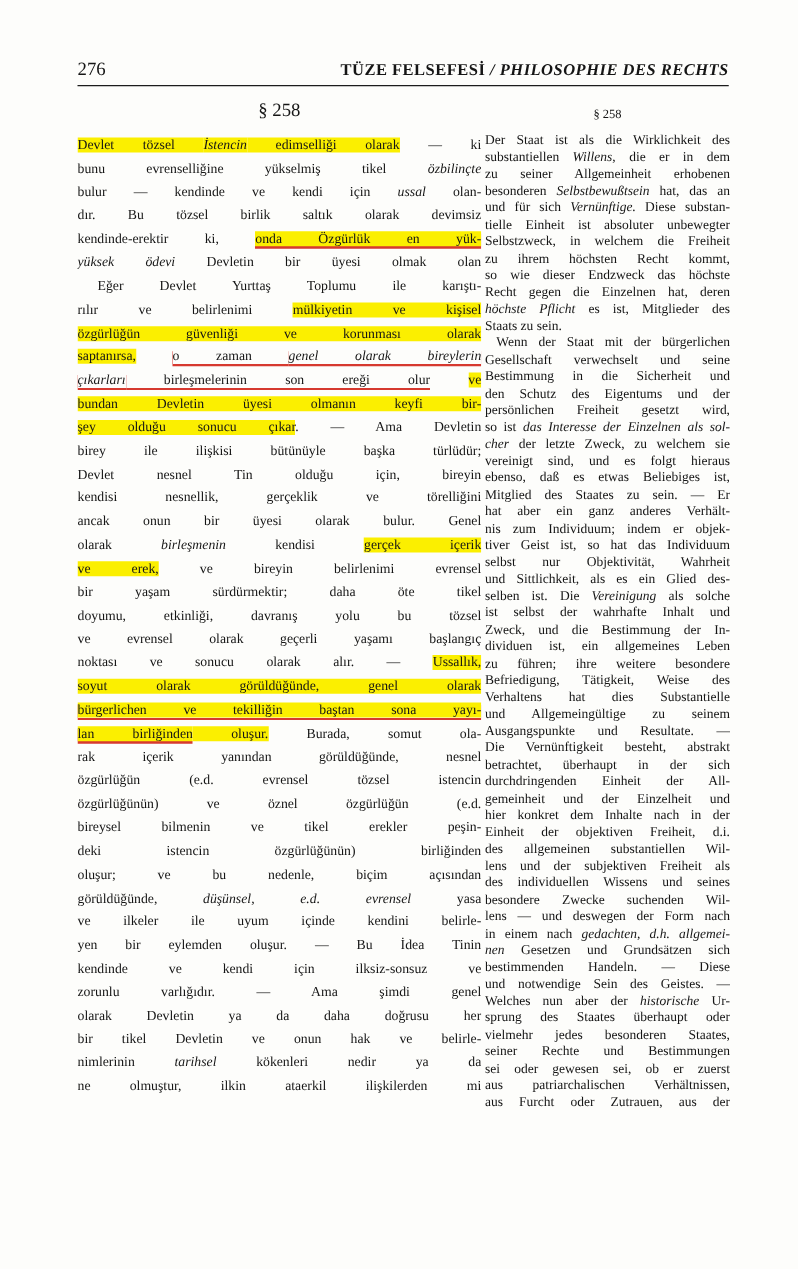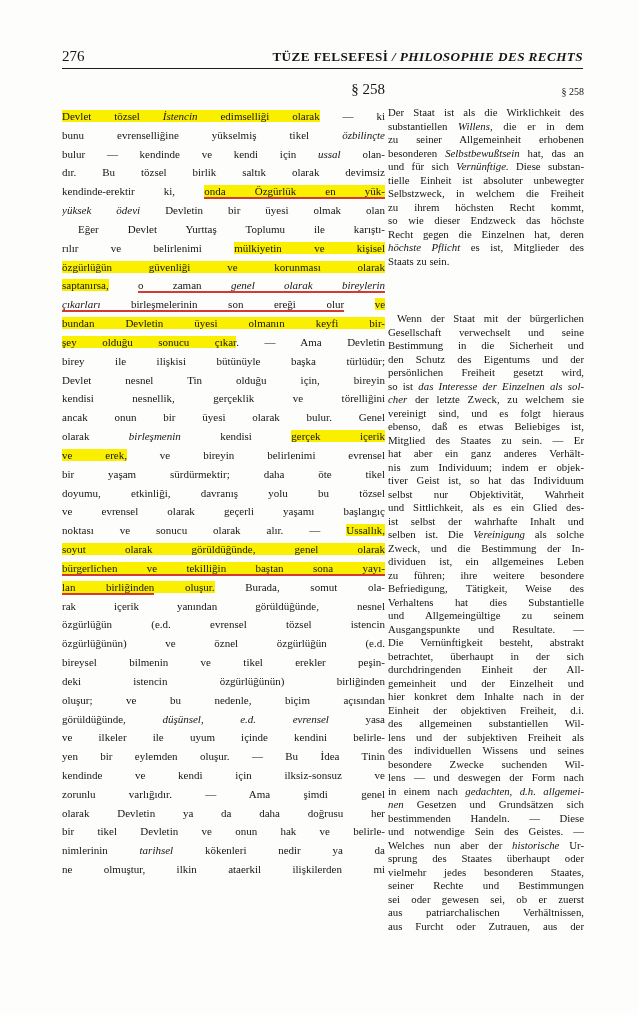--- a/index.html
+++ b/index.html
@@ -14,33 +14,33 @@
     position:absolute; left:62px; top:48px; width:521px;
     border-bottom:1.5px solid #1c1c1c; padding-bottom:3px;
     display:flex; justify-content:space-between; align-items:baseline;
   }
   .pagenum{font-size:15px;}
   .booktitle{font-size:13.2px; letter-spacing:.4px; font-weight:600;}
   .booktitle .it{font-style:italic;}
   
   .lcol{position:absolute; left:62px; top:81px; width:323px;}
   .rcol{position:absolute; left:388px; top:86px; width:196px;}
-  .sect{ text-align:right; }
+  .sect{ text-align:center; }
   .lcol .sect{font-size:15px; height:26px;}
   .rcol .sect{font-size:10px; height:20px;}
   .para{margin:0;}
   .line{
     text-align:justify; text-align-last:justify;
     overflow:hidden; white-space:nowrap;
   }
   .lcol .line{font-size:11px; height:18.84px; line-height:18.84px;}
   .rcol .line{font-size:10.8px; height:13.5px; line-height:13.5px;}
   .line.nj{text-align-last:auto;}
   .lcol .ind{padding-left:16px;}
-  .rcol .ind{padding-left:9px;margin-top:44px;}
+  .rcol .ind{padding-left:9px;}
   .i{font-style:italic;}
   .h{background:var(--hl,#fbef00);}
   .u{box-shadow:0 2px 0 var(--ul,#d6392f);}
 </style>
 </head>
 <body>
 
 <div class="page">
 
   <div class="header">
@@ -125,22 +125,22 @@
           <div class="line"><span>so ist </span><span class="i">das Interesse der Einzelnen als sol-</span></div>
           <div class="line"><span class="i">cher</span><span> der letzte Zweck, zu welchem sie</span></div>
           <div class="line"><span>vereinigt sind, und es folgt hieraus</span></div>
           <div class="line"><span>ebenso, daß es etwas Beliebiges ist,</span></div>
           <div class="line"><span>Mitglied des Staates zu sein. — Er</span></div>
           <div class="line"><span>hat aber ein ganz anderes Verhält-</span></div>
           <div class="line"><span>nis zum Individuum; indem er objek-</span></div>
           <div class="line"><span>tiver Geist ist, so hat das Individuum</span></div>
           <div class="line"><span>selbst nur Objektivität, Wahrheit</span></div>
           <div class="line"><span>und Sittlichkeit, als es ein Glied des-</span></div>
+          <div class="line"><span>selben ist. Die </span><span class="i">Vereinigung</span><span> als solche</span></div>
           <div class="line"><span>ist selbst der wahrhafte Inhalt und</span></div>
-          <div class="line"><span>selben ist. Die </span><span class="i">Vereinigung</span><span> als solche</span></div>
           <div class="line"><span>Zweck, und die Bestimmung der In-</span></div>
           <div class="line"><span>dividuen ist, ein allgemeines Leben</span></div>
           <div class="line"><span>zu führen; ihre weitere besondere</span></div>
           <div class="line"><span>Befriedigung, Tätigkeit, Weise des</span></div>
           <div class="line"><span>Verhaltens hat dies Substantielle</span></div>
           <div class="line"><span>und Allgemeingültige zu seinem</span></div>
           <div class="line"><span>Ausgangspunkte und Resultate. —</span></div>
           <div class="line"><span>Die Vernünftigkeit besteht, abstrakt</span></div>
           <div class="line"><span>betrachtet, überhaupt in der sich</span></div>
           <div class="line"><span>durchdringenden Einheit der All-</span></div>

